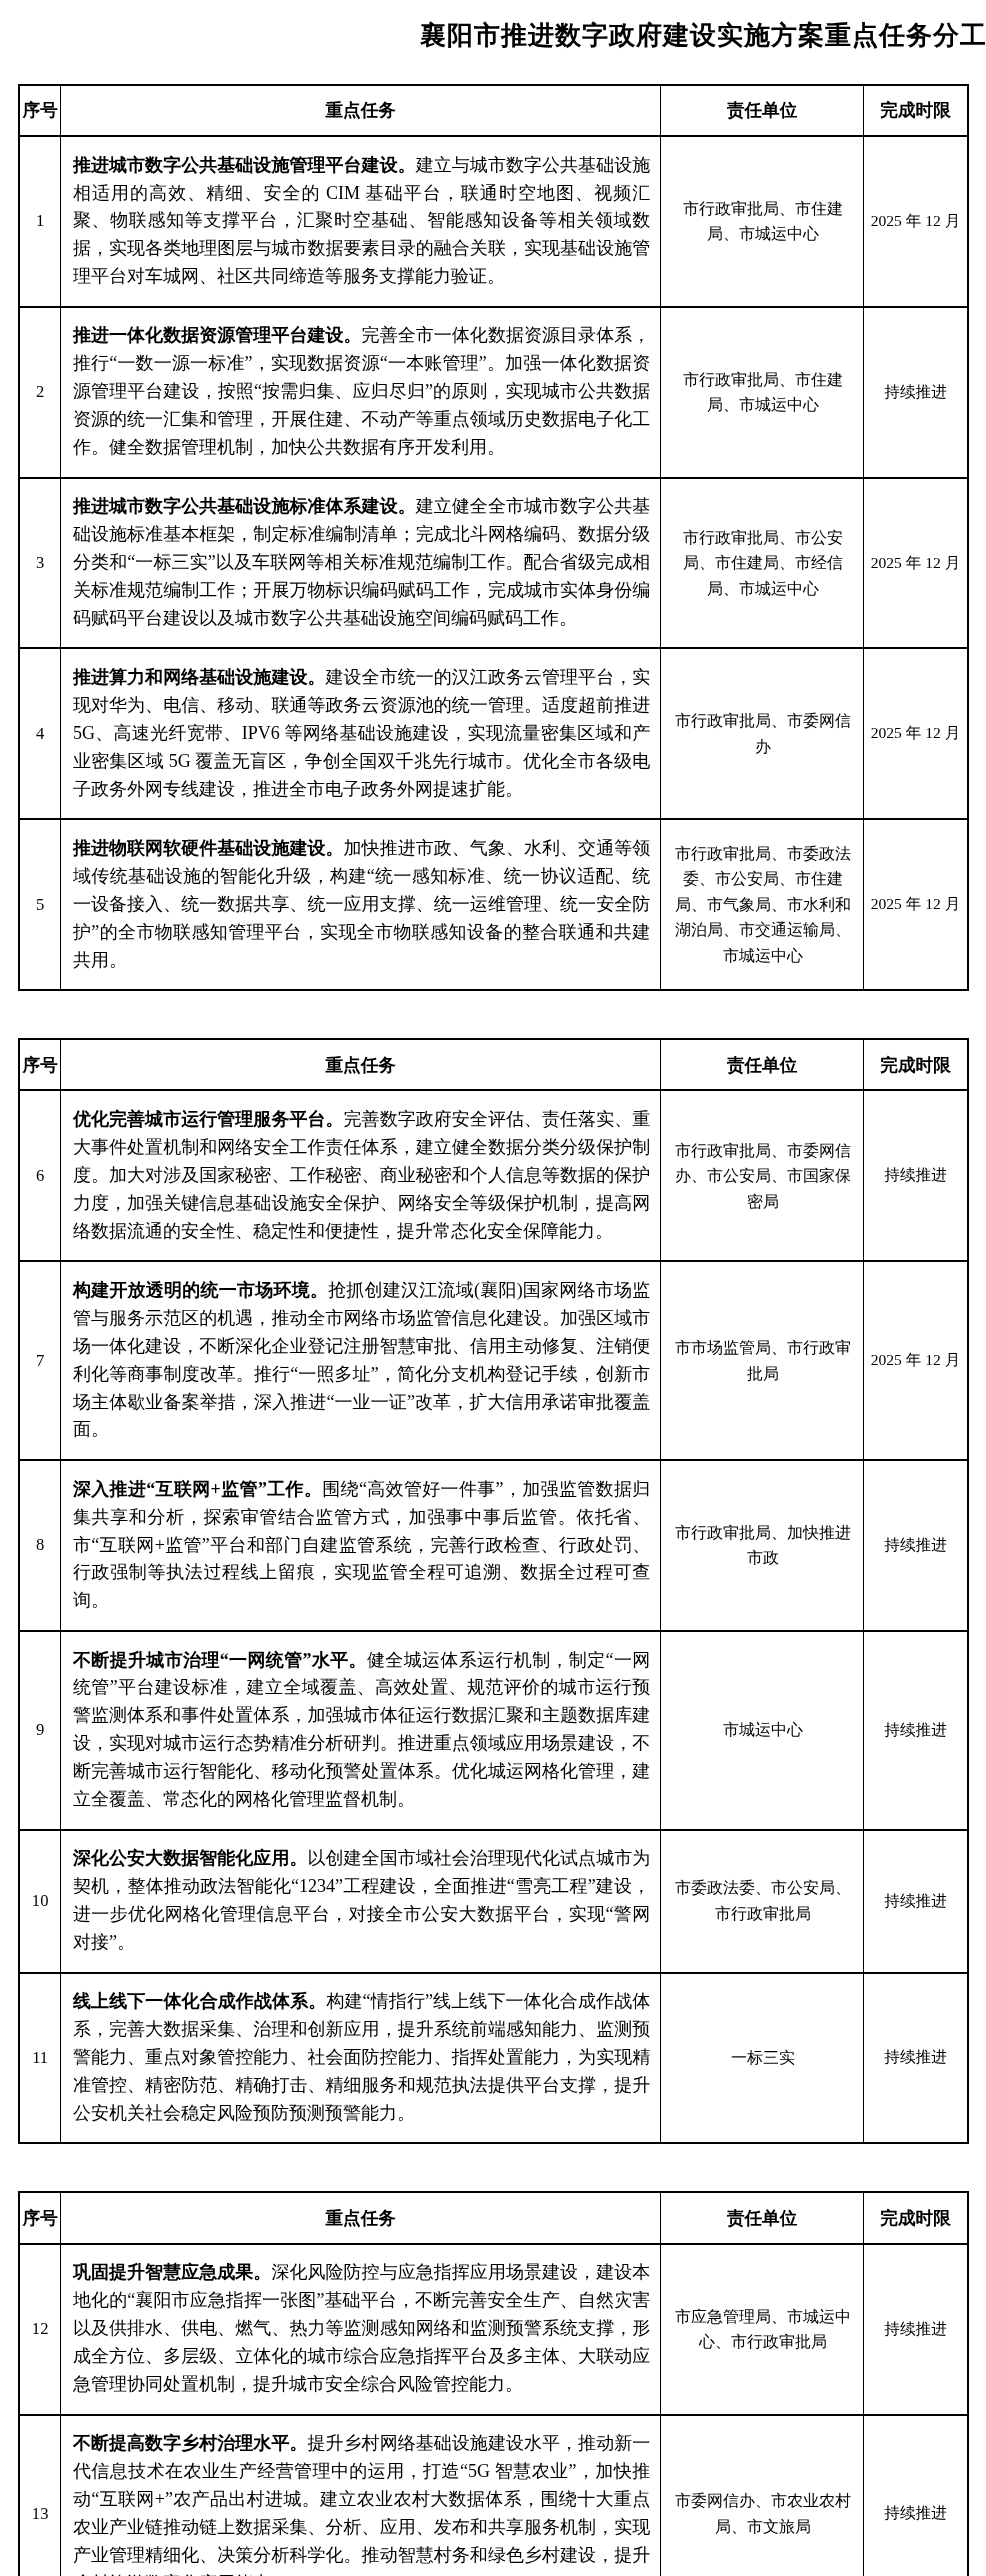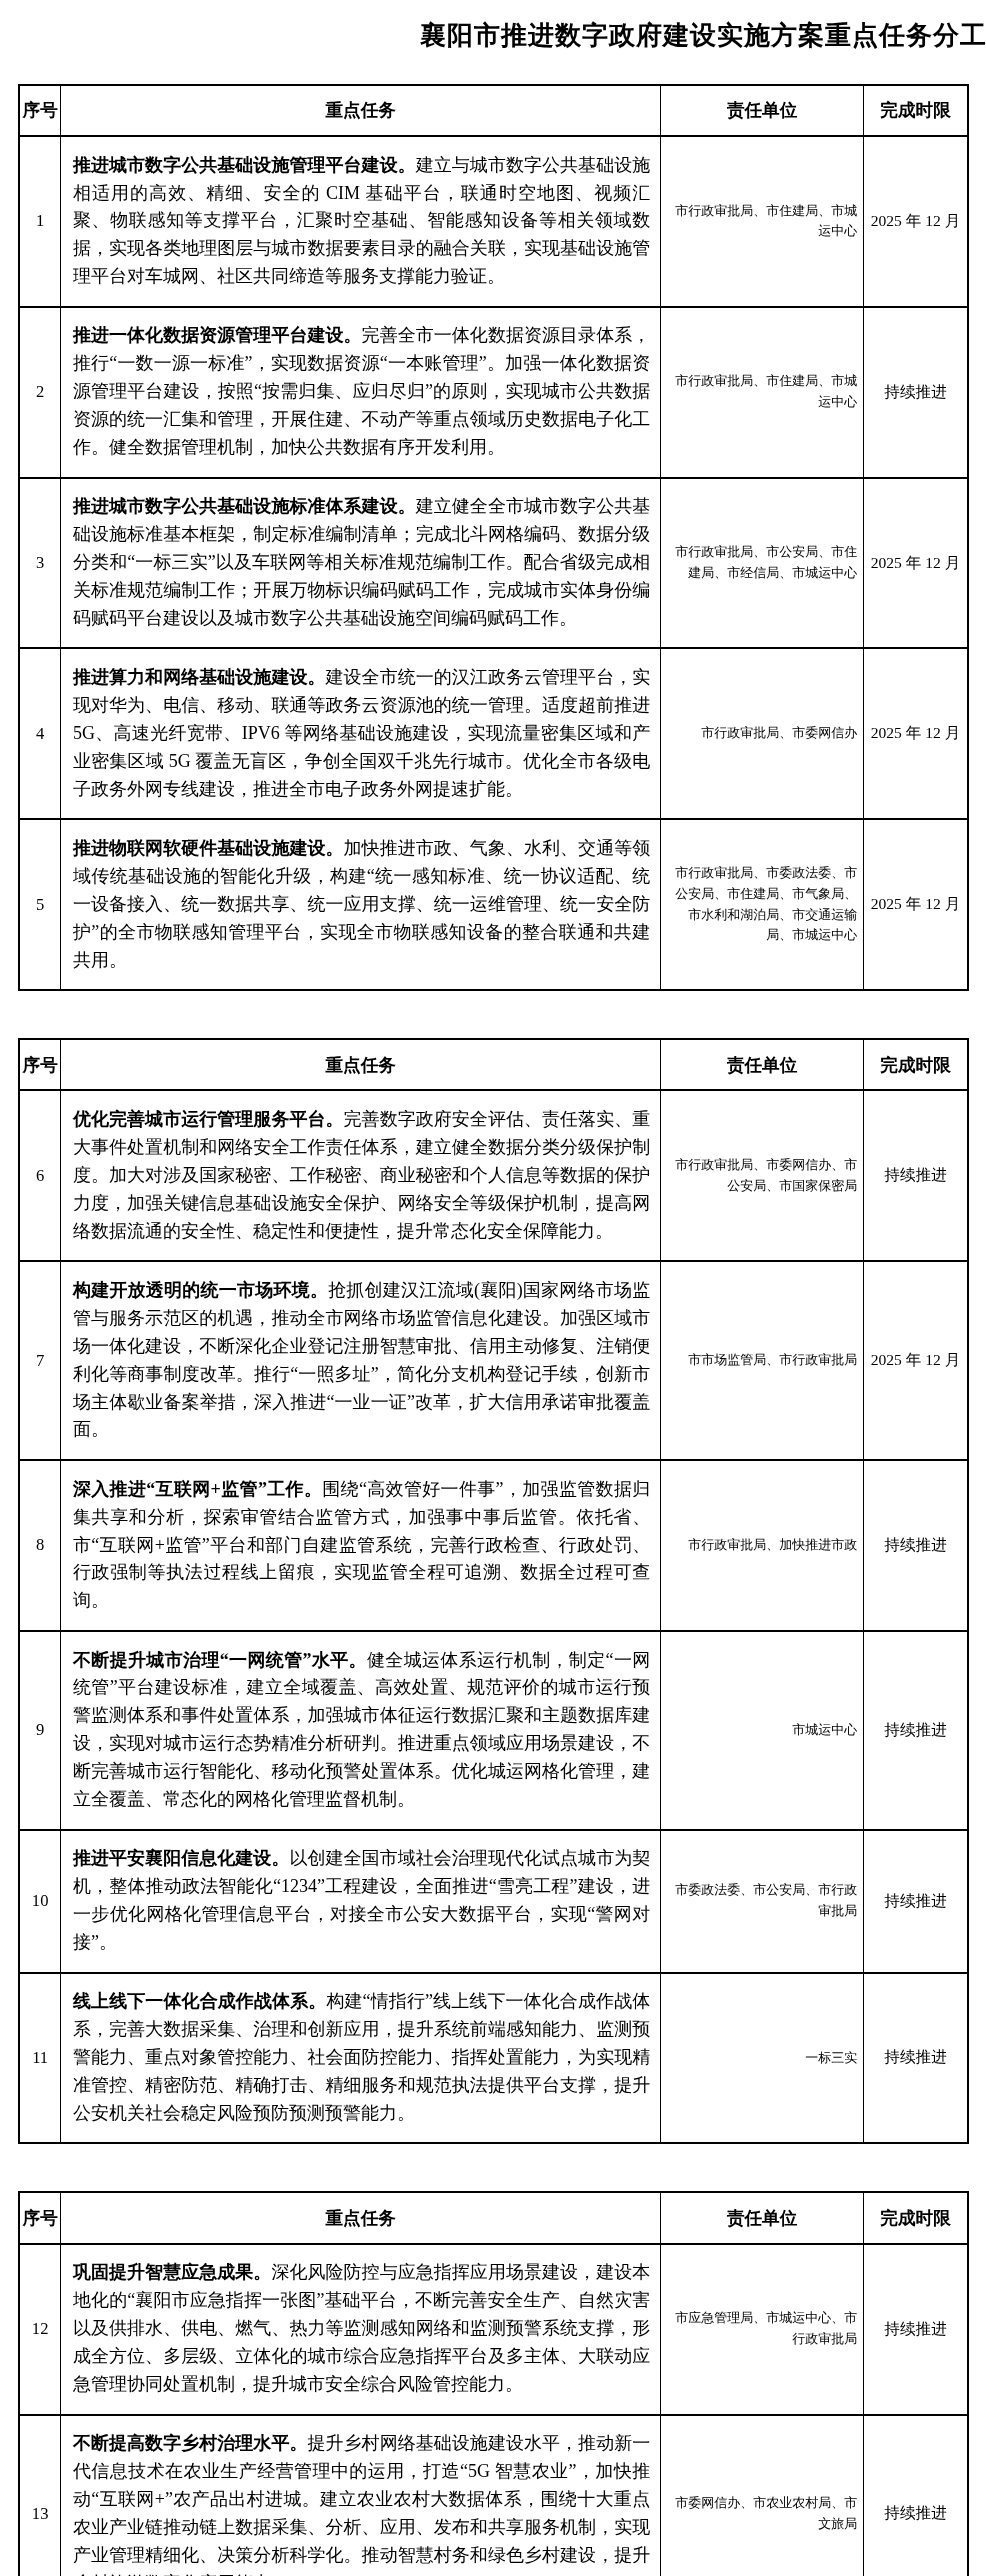--- a/index.html
+++ b/index.html
@@ -54,23 +54,23 @@
   }
   td.task {
     padding: 14.7px 9.8px 14.7px 11.7px;
     font-size: 18px;
     line-height: 1.55;
     text-align: justify;
   }
   td.task b { font-weight: bold; }
   td.unit {
     padding: 9.8px 5.9px 9.8px 7.8px;
-    font-size: 13px;
+    font-size: 16px;
     line-height: 1.6;
-    text-align: right;
+    text-align: center;
   }
   td.deadline {
     text-align: center;
     font-size: 15.6px;
     white-space: nowrap;
     padding: 3.9px 2px;
   }
 </style>
 </head>
 <body>
@@ -162,21 +162,21 @@
             <td class="deadline">持续推进</td>
           </tr>
           <tr>
             <td class="no">9</td>
             <td class="task"><b>不断提升城市治理“一网统管”水平。</b>健全城运体系运行机制，制定“一网统管”平台建设标准，建立全域覆盖、高效处置、规范评价的城市运行预警监测体系和事件处置体系，加强城市体征运行数据汇聚和主题数据库建设，实现对城市运行态势精准分析研判。推进重点领域应用场景建设，不断完善城市运行智能化、移动化预警处置体系。优化城运网格化管理，建立全覆盖、常态化的网格化管理监督机制。</td>
             <td class="unit">市城运中心</td>
             <td class="deadline">持续推进</td>
           </tr>
           <tr>
             <td class="no">10</td>
-            <td class="task"><b>推进平安襄阳信息化建设。</b>以创建全国市域社会治理现代化试点城市为契机，整体推动政法智能化“1234”工程建设，全面推进“雪亮工程”建设，进一步优化网格化管理信息平台，对接全市公安大数据平台，实现“警网对接”。</td>
+            <td class="task"><b>深化公安大数据智能化应用。</b>以创建全国市域社会治理现代化试点城市为契机，整体推动政法智能化“1234”工程建设，全面推进“雪亮工程”建设，进一步优化网格化管理信息平台，对接全市公安大数据平台，实现“警网对接”。</td>
             <td class="unit">市委政法委、市公安局、市行政审批局</td>
             <td class="deadline">持续推进</td>
           </tr>
           <tr>
             <td class="no">11</td>
             <td class="task"><b>线上线下一体化合成作战体系。</b>构建“情指行”线上线下一体化合成作战体系，完善大数据采集、治理和创新应用，提升系统前端感知能力、监测预警能力、重点对象管控能力、社会面防控能力、指挥处置能力，为实现精准管控、精密防范、精确打击、精细服务和规范执法提供平台支撑，提升公安机关社会稳定风险预防预测预警能力。</td>
             <td class="unit">一标三实</td>
             <td class="deadline">持续推进</td>
           </tr>
         </tbody>

